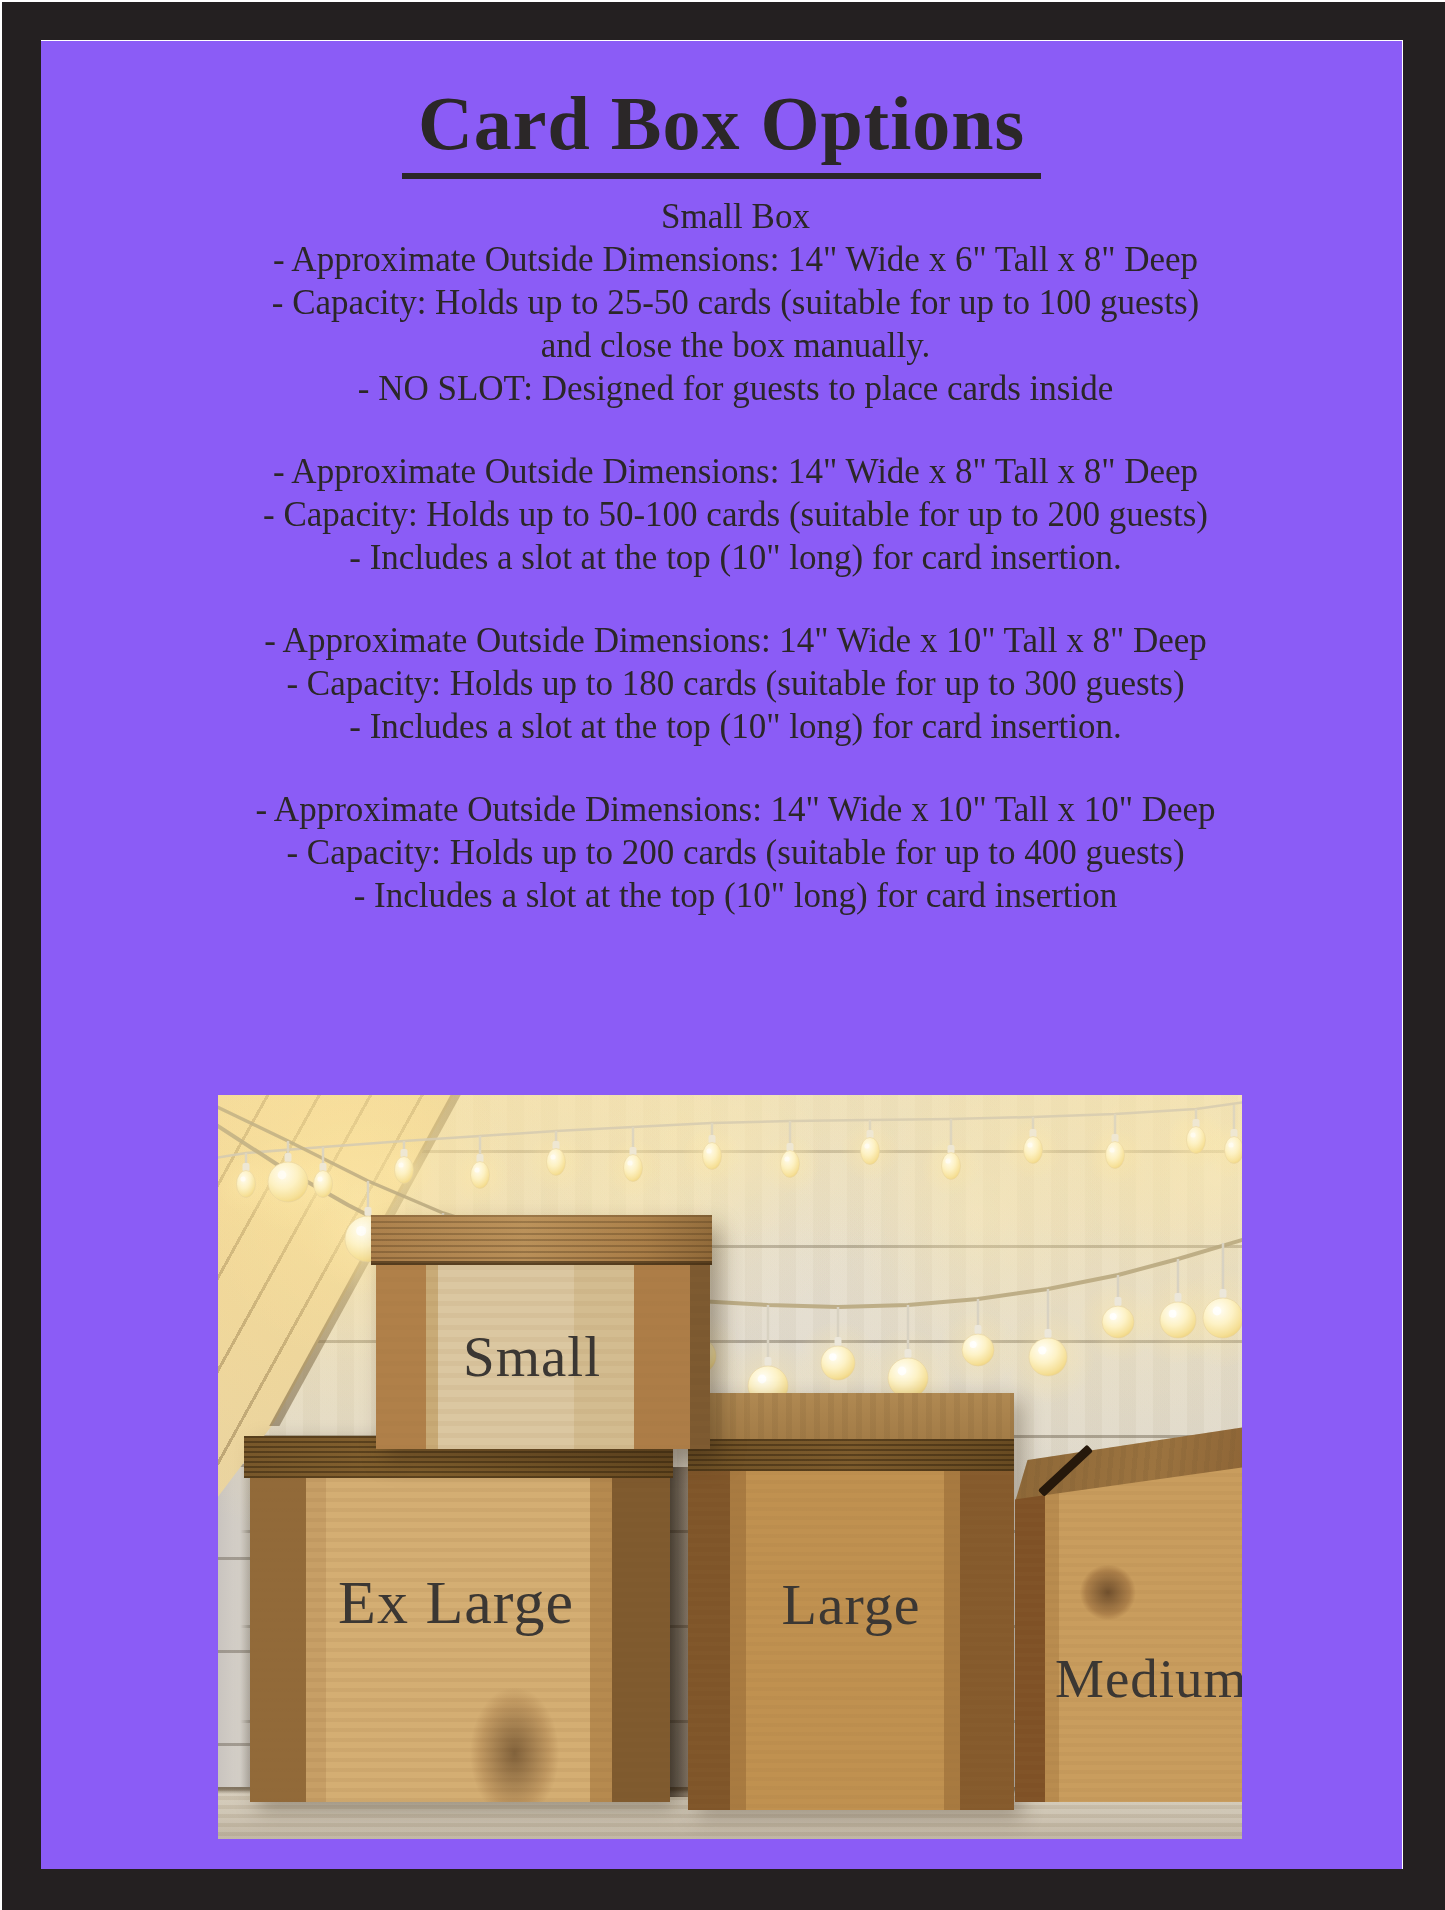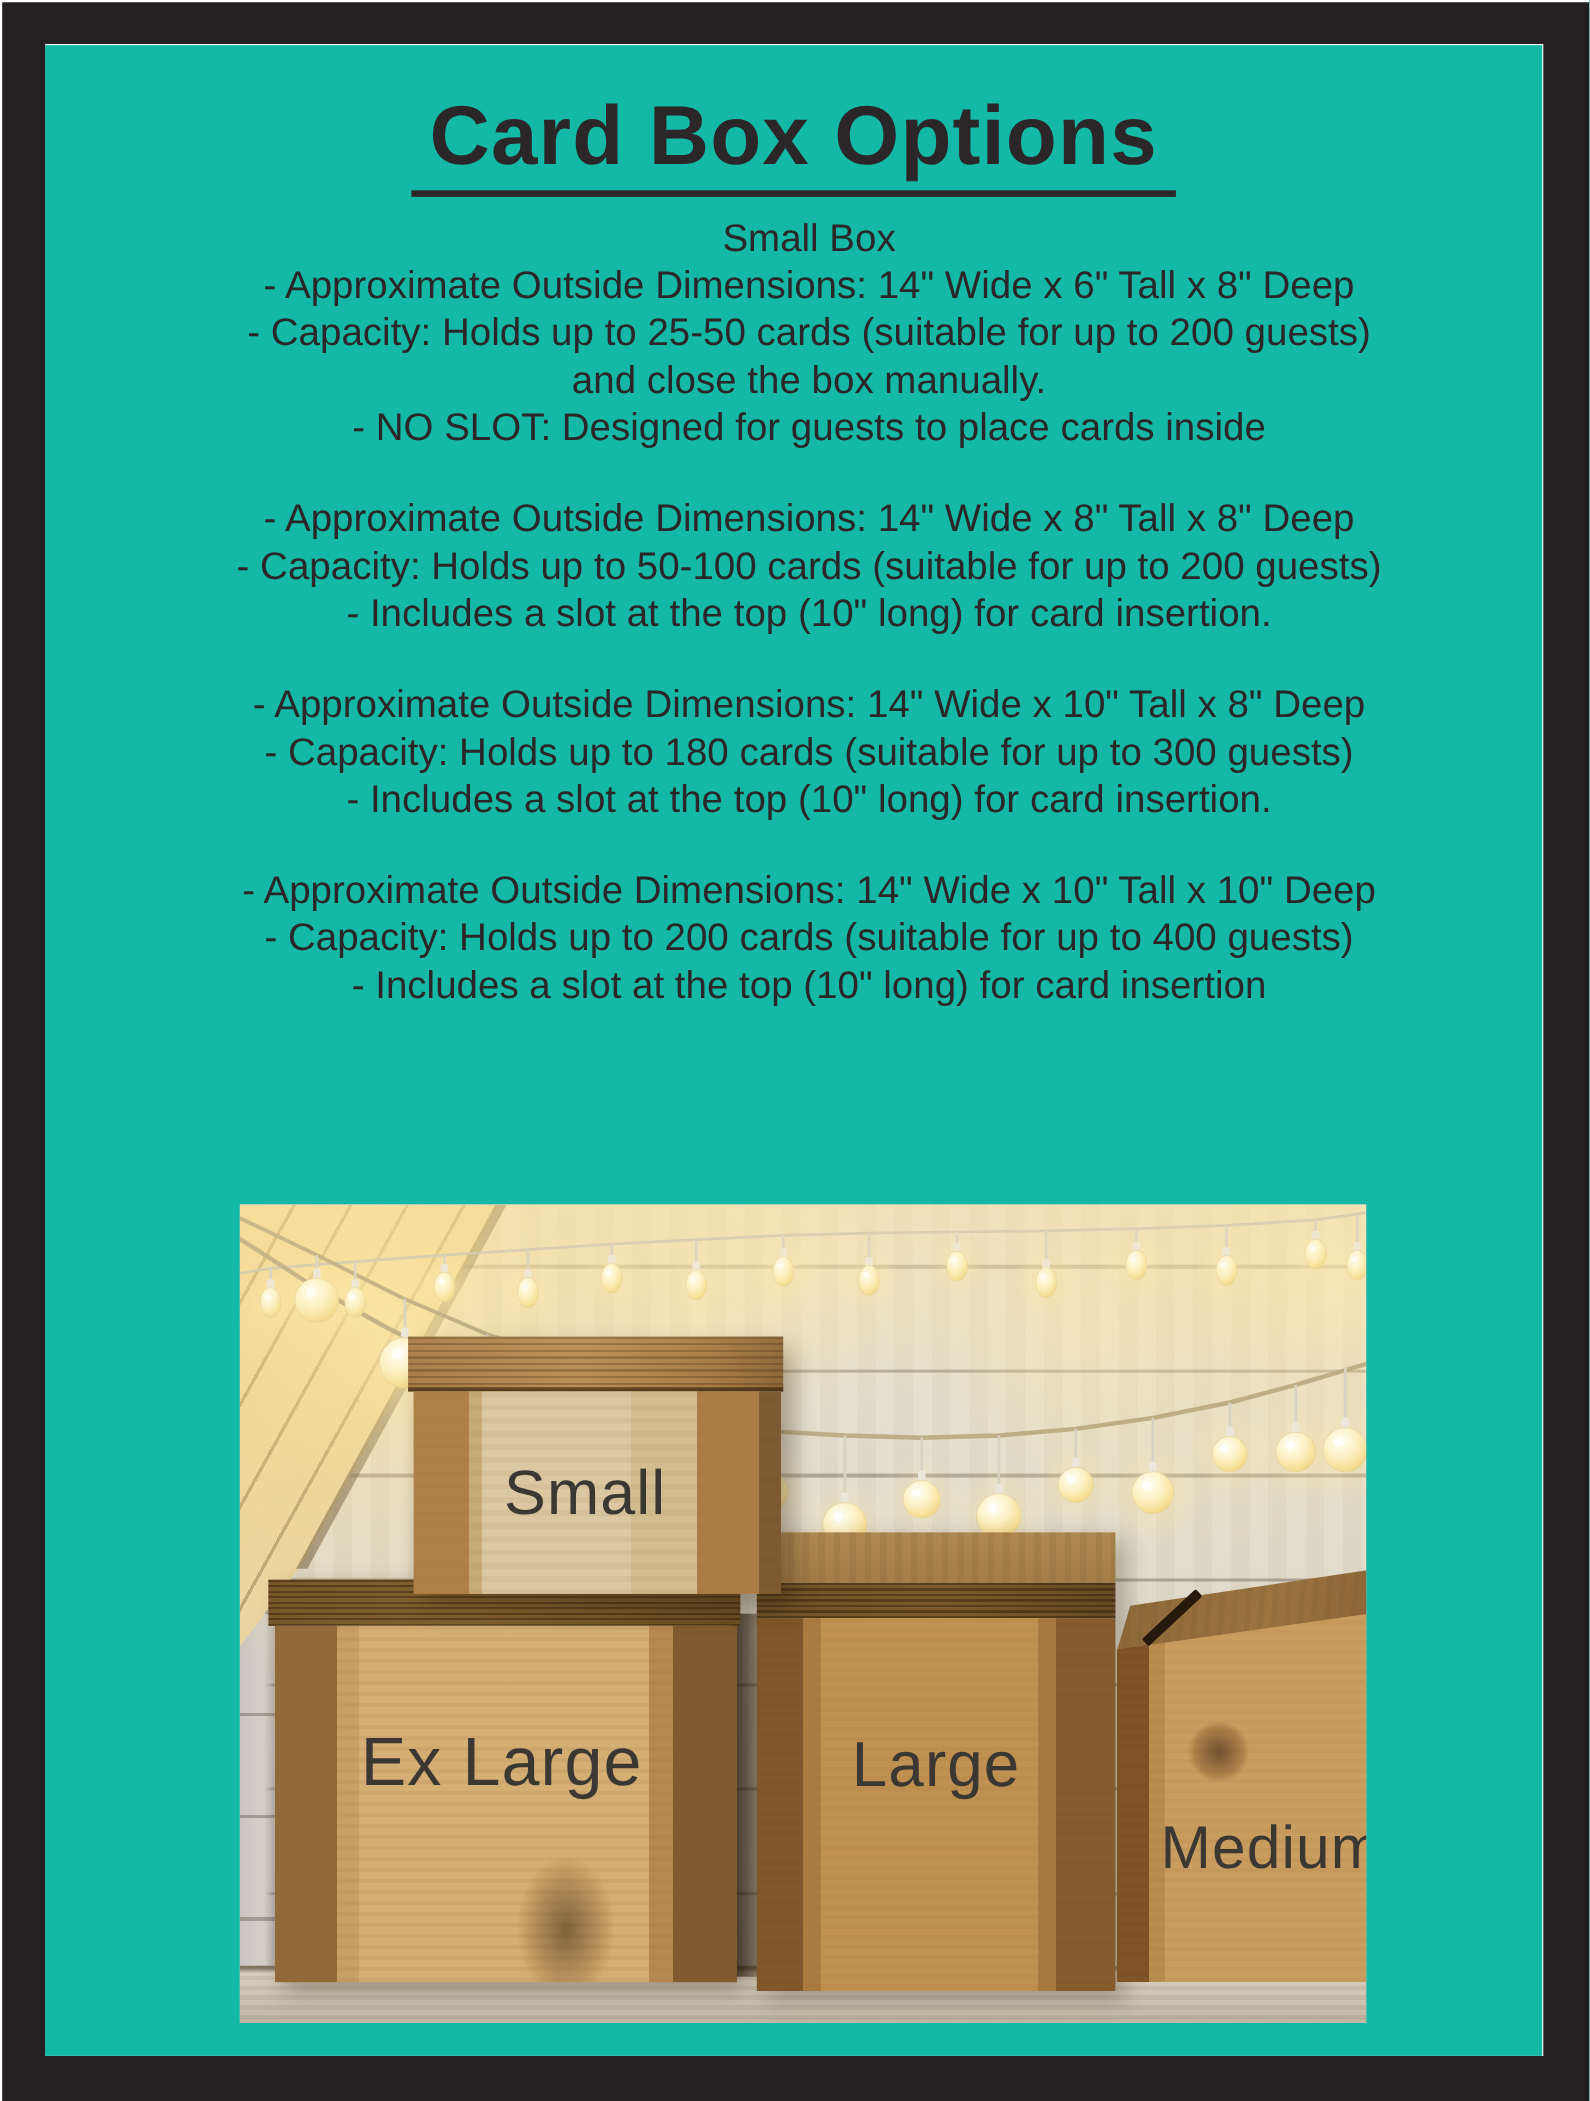--- a/index.html
+++ b/index.html
@@ -1,20 +1,20 @@
 <!DOCTYPE html>
 <html><head>
 <meta charset="utf-8">
 <style>
   html,body{margin:0;padding:0;}
   body{width:1445px;height:1910px;background:#ffffff;position:relative;overflow:hidden;
        font-family:"Liberation Sans",sans-serif;}
   .frame{position:absolute;left:2px;top:2px;right:0;bottom:0;
          border:solid #242021;border-width:38px 42px 41px 39px;z-index:30;pointer-events:none;}
-  .content{position:absolute;left:41px;top:41px;right:43px;bottom:41px;background:#14b8a6;}
+  .content{position:absolute;left:41px;top:41px;right:43px;bottom:41px;background:#8b5cf6;font-family:Liberation Serif, serif;}
   .title{position:absolute;top:18px;left:0;right:0;text-align:center;color:#2b2728;}
   .title span{display:inline-block;font-size:76px;font-weight:bold;letter-spacing:1px;
               border-bottom:6px solid #2b2728;padding:0 16px 6px 16px;}
   .specs{position:absolute;top:154px;left:0;right:0;text-align:center;color:#2b2728;}
   .specs section{margin:0 0 40px 0;}
   .specs .line{font-size:35px;line-height:43px;white-space:nowrap;margin-left:28px;}
   
   .photo{position:absolute;left:177px;top:1054px;width:1024px;height:744px;overflow:hidden;
          background:#dcd6ca;}
   .wall{position:absolute;inset:0;
@@ -111,21 +111,21 @@
 <div class="frame"></div>
 
 <div class="content">
 
   <h1 class="title"><span>Card Box Options</span></h1>
 
   <div class="specs">
     <section class="spec">
       <div class="line heading">Small Box</div>
       <div class="line">- Approximate Outside Dimensions: 14" Wide x 6" Tall x 8" Deep</div>
-      <div class="line">- Capacity: Holds up to 25-50 cards (suitable for up to 200 guests)</div>
+      <div class="line">- Capacity: Holds up to 25-50 cards (suitable for up to 100 guests)</div>
       <div class="line">and close the box manually.</div>
       <div class="line">- NO SLOT: Designed for guests to place cards inside</div>
     </section>
     <section class="spec">
       <div class="line">- Approximate Outside Dimensions: 14" Wide x 8" Tall x 8" Deep</div>
       <div class="line">- Capacity: Holds up to 50-100 cards (suitable for up to 200 guests)</div>
       <div class="line">- Includes a slot at the top (10" long) for card insertion.</div>
     </section>
     <section class="spec">
       <div class="line">- Approximate Outside Dimensions: 14" Wide x 10" Tall x 8" Deep</div>

